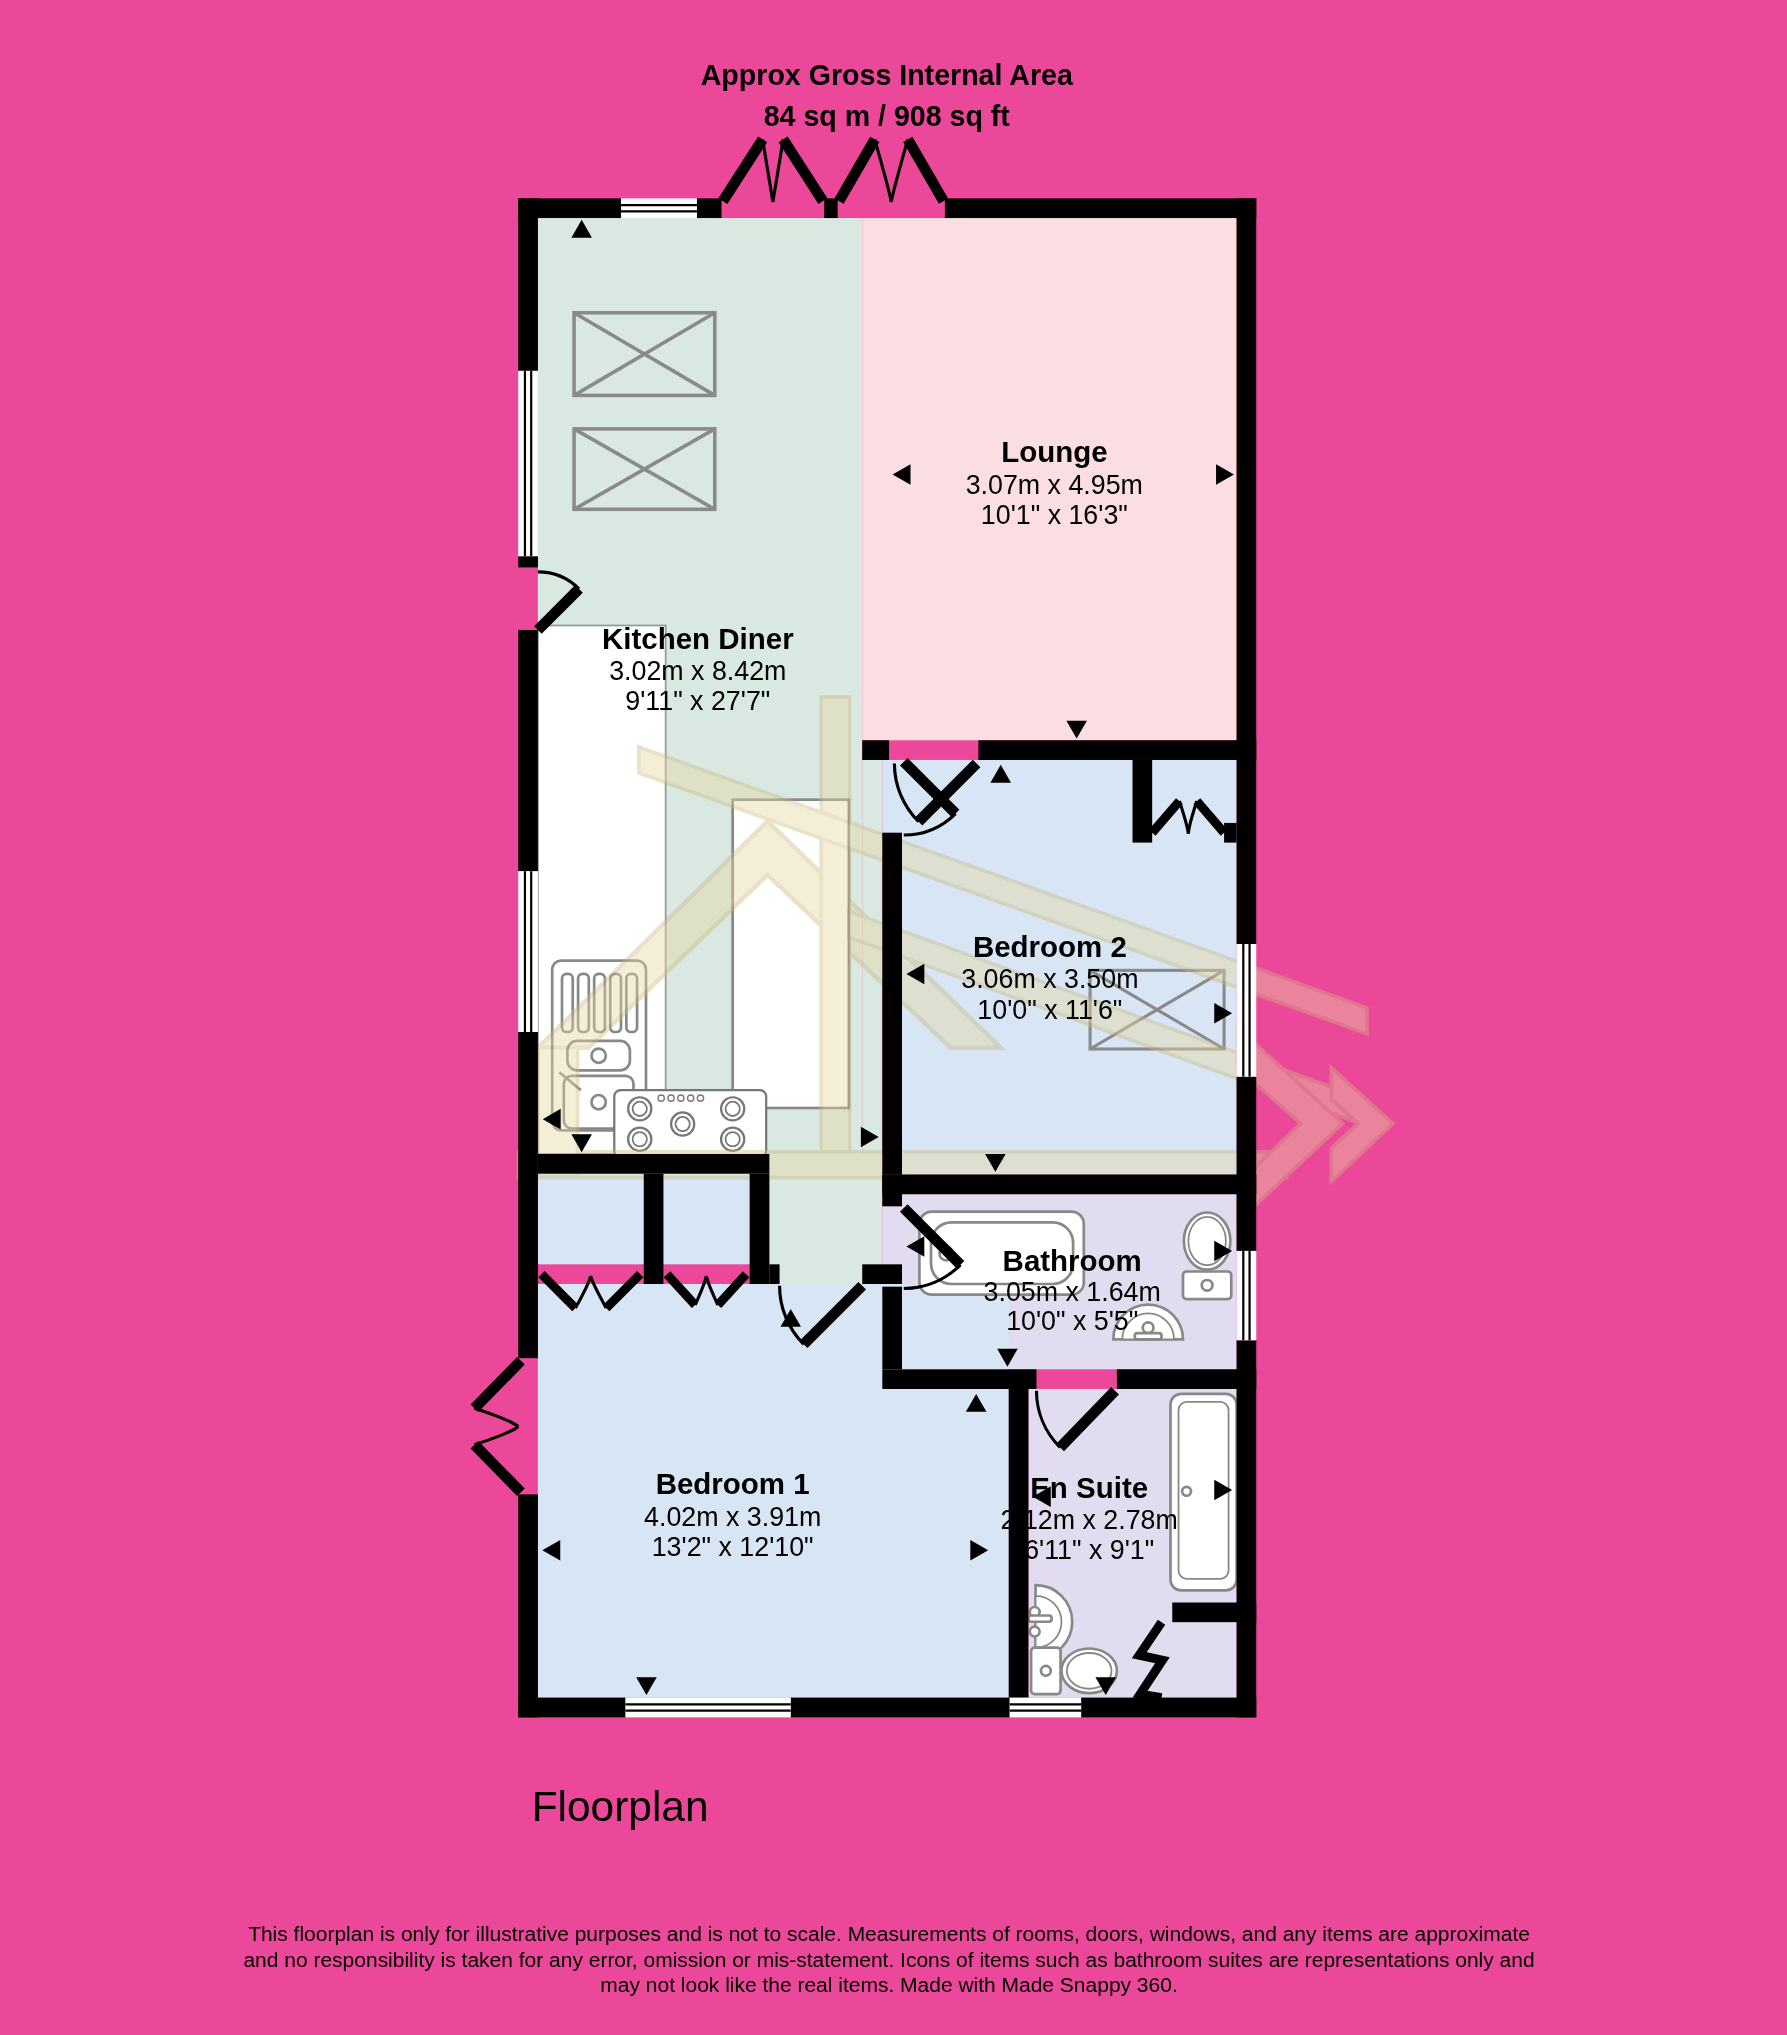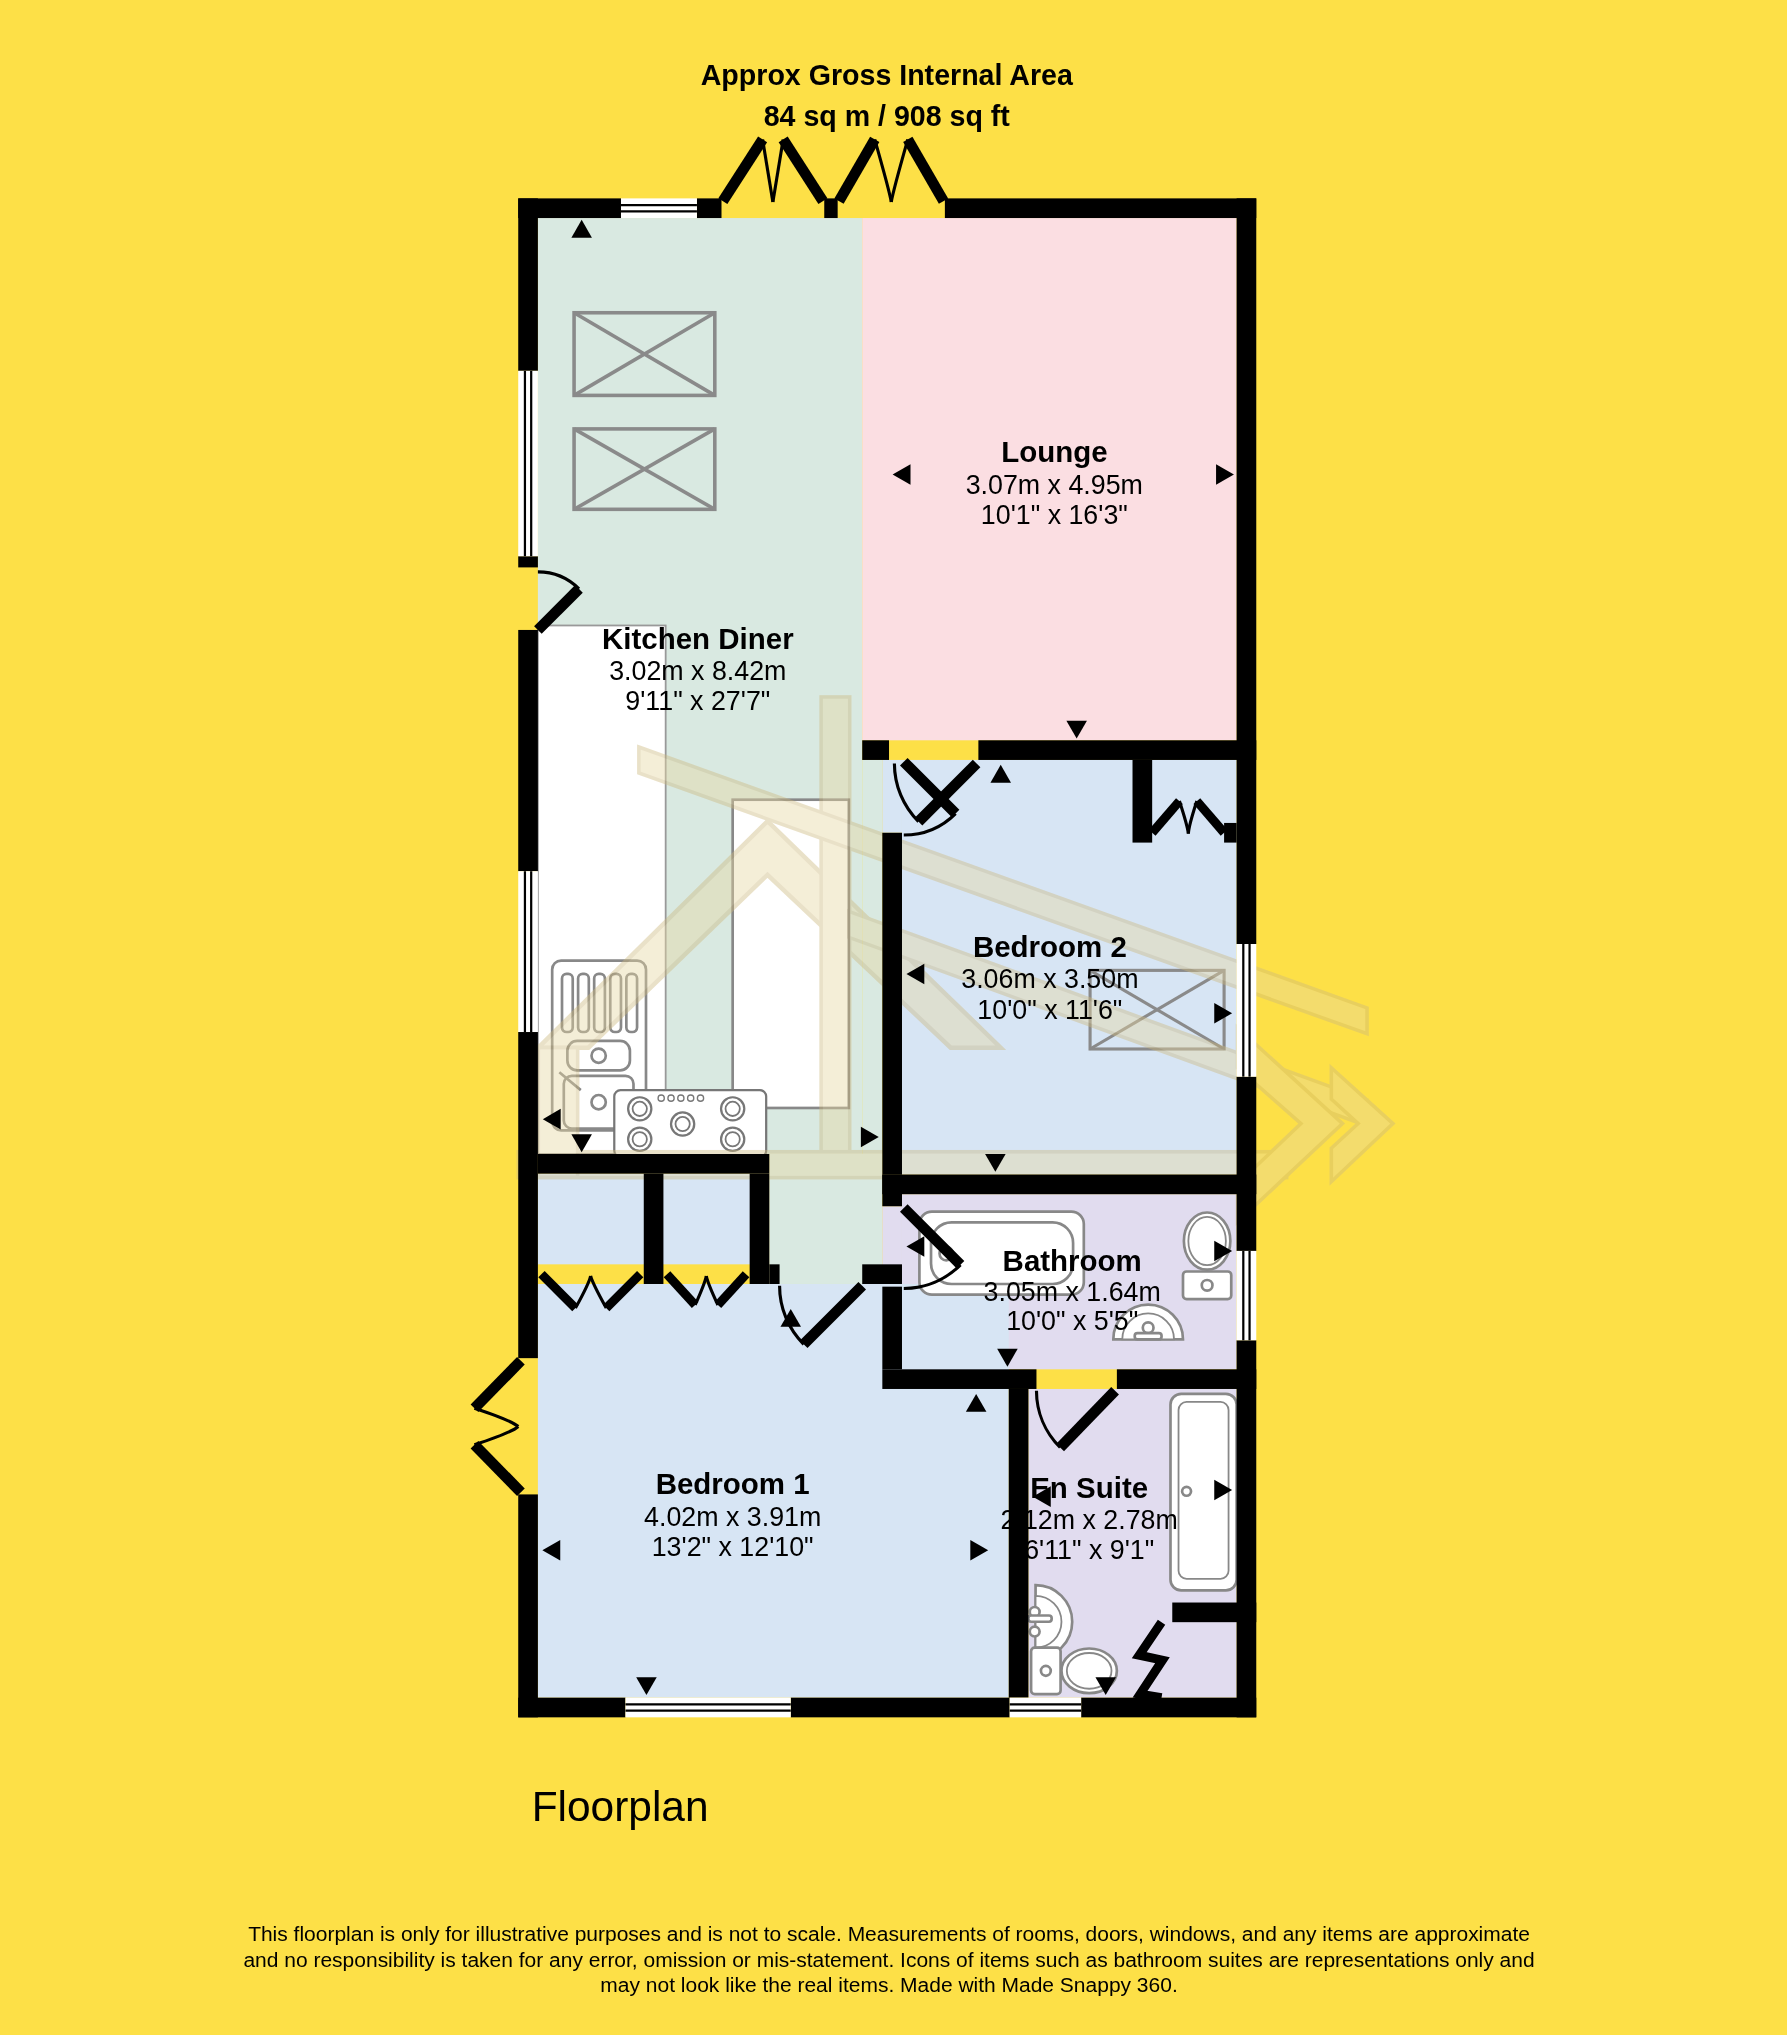--- a/index.html
+++ b/index.html
@@ -1,16 +1,16 @@
 <!DOCTYPE html>
 <html style="font-size:7.1px"><head>
 <meta charset="utf-8">
 <style>
   html,body{margin:0;padding:0;background:#ffffff;}
-  #canvas{position:relative;width:1787px;height:2035px;background:#fde047;overflow:hidden;
+  #canvas{position:relative;width:1787px;height:2035px;background:#ec4899;overflow:hidden;
           font-family:"Liberation Sans", sans-serif;}
   svg{position:absolute;left:0;top:0;}
   .room-name{font-family:"Liberation Sans",sans-serif;font-weight:bold;font-size:66px;fill:#000;}
   .room-dim{font-family:"Liberation Sans",sans-serif;font-size:60px;fill:#000;}
   .title-line{font-family:"Liberation Sans",sans-serif;font-weight:bold;font-size:64px;fill:#000;}
   .plan-label{font-family:"Liberation Sans",sans-serif;font-size:95px;fill:#000;}
   .disclaimer{font-family:"Liberation Sans",sans-serif;font-size:47px;fill:#000;}
   .wall{fill:#000000;}
   .fixture{fill:#ffffff;stroke:#888888;stroke-width:6;}
   .fixline{stroke:#888888;stroke-width:6;fill:none;}

